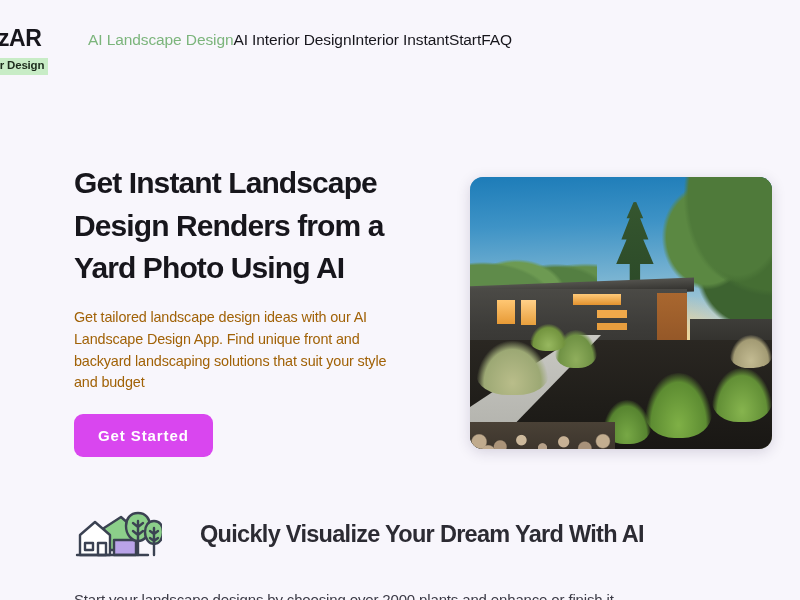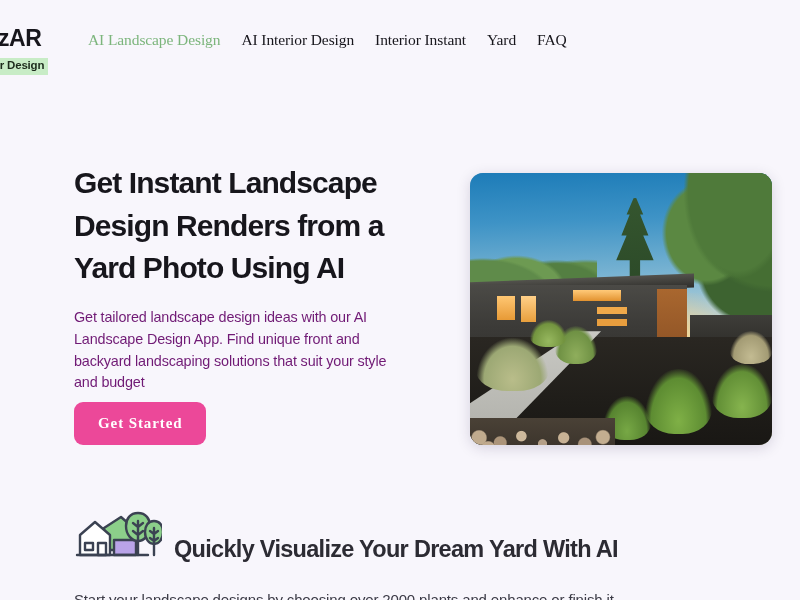--- a/index.html
+++ b/index.html
@@ -54,24 +54,22 @@
     font-size: 11.5px;
     font-weight: bold;
     letter-spacing: -0.2px;
     padding: 1px 4px 2px 4px;
     line-height: 1.2;
     white-space: nowrap;
   }
 
   .nav-links {
     display: flex;
-    gap: 21px;
     padding-top: 4px;
     white-space: nowrap;
-    font-family: Liberation Serif, serif;
   }
 
   .nav-link {
     font-size: 15.5px;
     color: #17161c;
     text-decoration: none;
     letter-spacing: -0.1px;
     cursor: pointer;
   }
 
@@ -79,21 +77,21 @@
     color: #7cb57c;
   }
 
   
   .hero {
     position: absolute;
     top: 150px;
     left: 74px;
     width: 700px;
     display: flex;
-    align-items: flex-end;
+    align-items: center;
     gap: 56px;
   }
 
   .hero-copy {
     width: 340px;
     flex: 0 0 340px;
     padding-top: 12px;
   }
 
   .hero-title {
@@ -101,34 +99,34 @@
     font-weight: bold;
     line-height: 1.42;
     letter-spacing: -0.9px;
     color: #17161c;
   }
 
   .hero-sub {
     margin-top: 17px;
     font-size: 14.4px;
     line-height: 1.52;
-    color: #701a75;
+    color: #a16207;
     letter-spacing: -0.15px;
     max-width: 330px;
   }
 
   .cta-button {
-    margin-top: 8px;
+    margin-top: 20px;
     display: inline-block;
-    background: #ec4899;
+    background: #d946ef;
     color: #ffffff;
     border: none;
     border-radius: 9px;
     padding: 13px 24px;
-    font-family: Liberation Serif, serif;
+    font-family: Liberation Sans, sans-serif;
     font-size: 15px;
     font-weight: bold;
     letter-spacing: 0.9px;
     cursor: pointer;
   }
 
   
   .hero-image {
     position: relative;
     width: 302px;
@@ -268,22 +266,22 @@
   
   .feature {
     position: absolute;
     top: 505px;
     left: 74px;
     width: 700px;
   }
 
   .feature-head {
     display: flex;
-    align-items: flex-end;
-    gap: 12px;
+    align-items: center;
+    gap: 38px;
   }
 
   .feature-icon {
     width: 88px;
     height: 58px;
     flex: 0 0 88px;
   }
 
   .feature-title {
     font-size: 23.5px;
@@ -308,21 +306,21 @@
 <nav class="navbar">
   <div class="brand-block">
     <div class="brand-logo">HomzAR</div>
     <div class="brand-badge">AI Interior Design</div>
   </div>
 
   <div class="nav-links">
     <a class="nav-link active" href="#">AI Landscape Design</a>
     <a class="nav-link" href="#">AI Interior Design</a>
     <a class="nav-link" href="#">Interior Instant</a>
-    <a class="nav-link" href="#">Yard</a>
+    <a class="nav-link" href="#">Start</a>
     <a class="nav-link" href="#">FAQ</a>
   </div>
 </nav>
 
 <section class="hero">
 
   <div class="hero-copy">
     <h1 class="hero-title">Get Instant Landscape Design Renders from a Yard Photo Using AI</h1>
     <p class="hero-sub">Get tailored landscape design ideas with our AI  Landscape Design App. Find unique front and backyard landscaping solutions that suit your style and budget</p>
     <button class="cta-button">Get Started</button>

